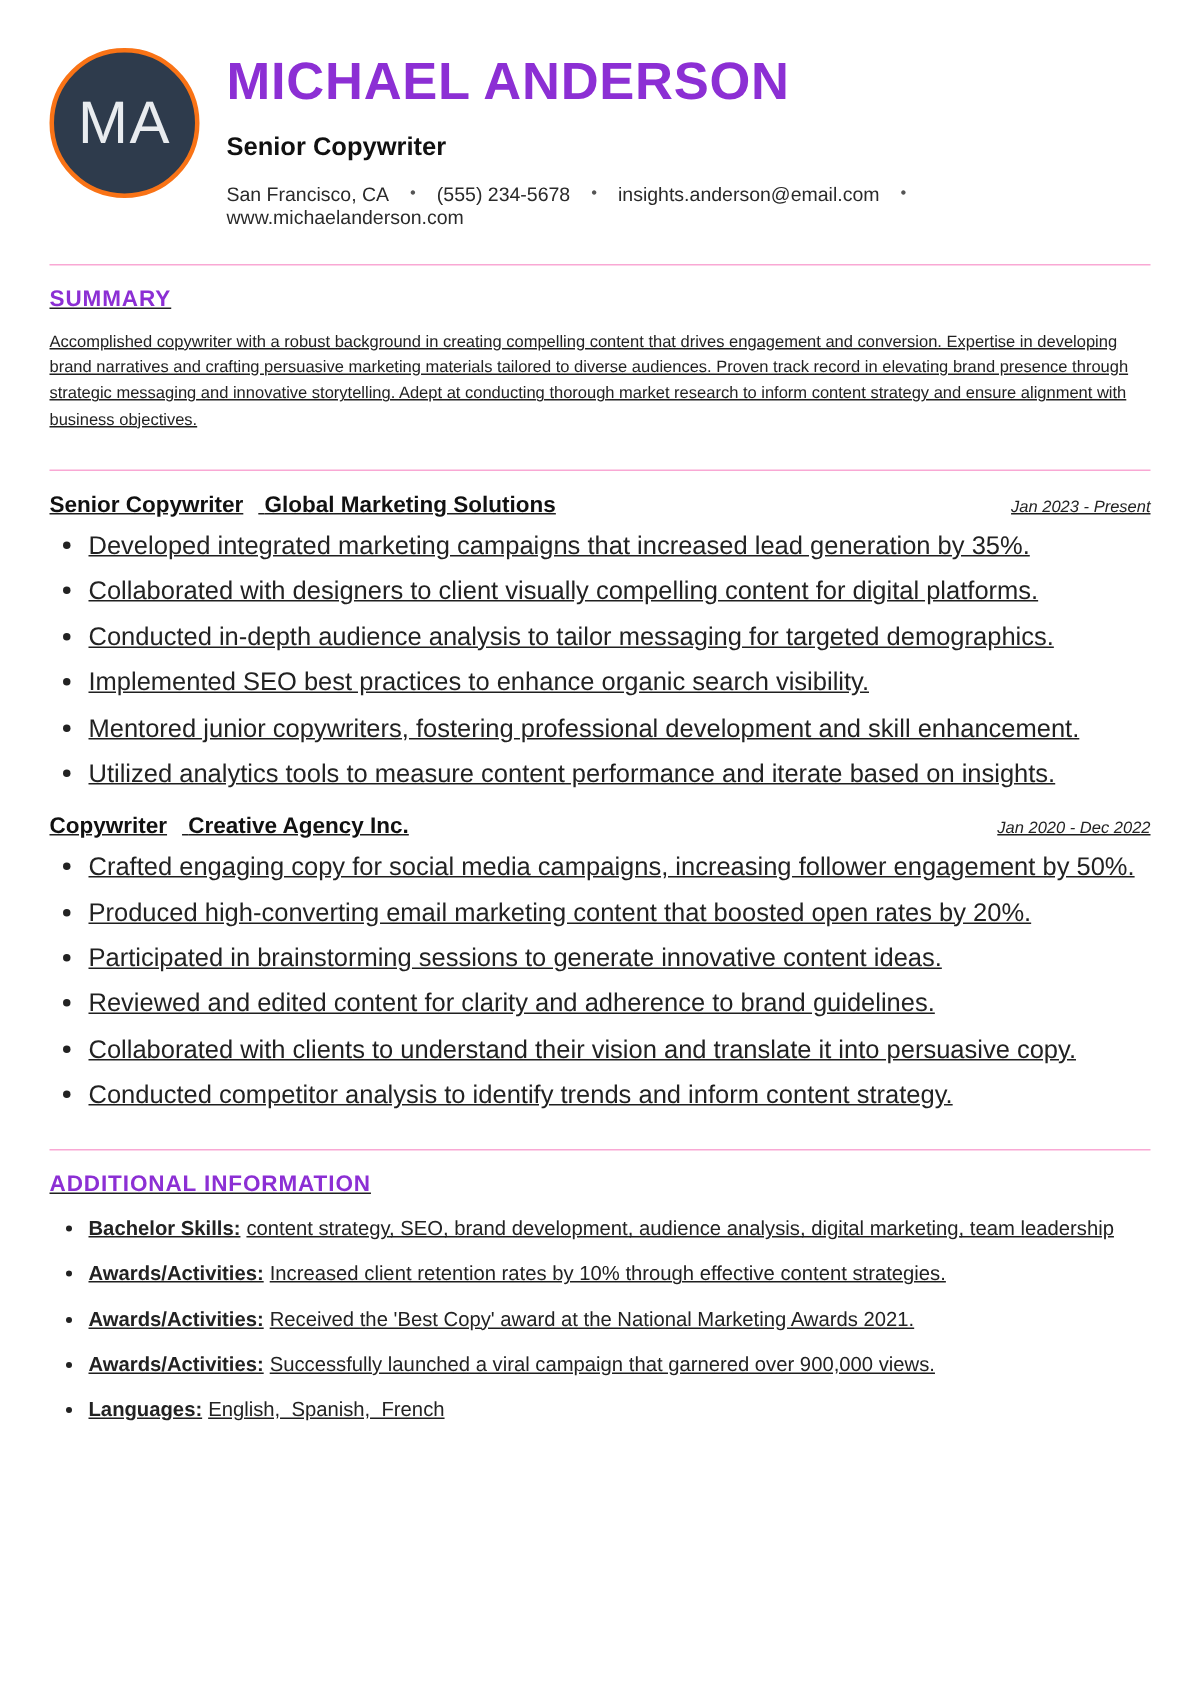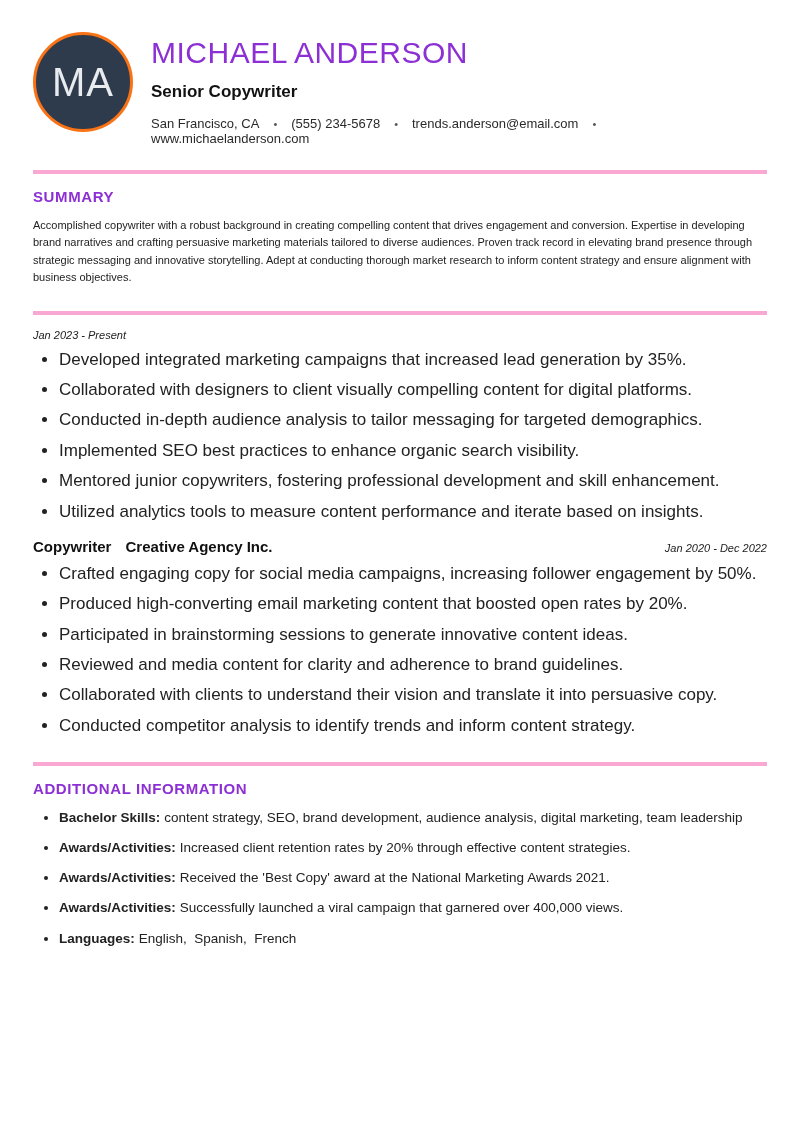--- a/index.html
+++ b/index.html
@@ -31,22 +31,22 @@
   }
   .avatar-text {
     color: #e9ecef;
     font-size: 40px;
     font-weight: 400;
     letter-spacing: 1px;
   }
   .header-info { margin-left: 18px; padding-top: 8px; }
   .candidate-name {
     color: #8c2fd4;
-    font-size: 30px;
-    font-weight: 400;
+    font-size: 35px;
+    font-weight: 700;
     letter-spacing: 0.5px;
     line-height: 1.1;
   }
   .candidate-title {
     margin-top: 13px;
     font-size: 17px;
     font-weight: 700;
     color: #111111;
   }
   .contact {
@@ -57,21 +57,21 @@
     align-items: center;
     flex-wrap: wrap;
   }
   .contact .sep {
     margin: 0 14px;
     font-size: 11px;
     color: #555;
   }
 
   
-  .section { border-top: 4px solid #f9a8d4; margin-top: 24px; padding-top: 14px; }
+  .section { border-top: 1px solid #f9a8d4; margin-top: 24px; padding-top: 14px; text-decoration: underline; }
   .section-heading {
     color: #8c2fd4;
     font-size: 15px;
     font-weight: 700;
     letter-spacing: 0.6px;
     margin-bottom: 12px;
   }
   .summary-text {
     font-size: 11px;
     line-height: 1.58;
@@ -132,36 +132,40 @@
       <span class="avatar-text">MA</span>
     </div>
     <div class="header-info">
       <h1 class="candidate-name">MICHAEL ANDERSON</h1>
       <h2 class="candidate-title">Senior Copywriter</h2>
       <div class="contact">
         <span>San Francisco, CA</span>
         <span class="sep">•</span>
         <span>(555) 234-5678</span>
         <span class="sep">•</span>
-        <span>trends.anderson@email.com</span>
+        <span>insights.anderson@email.com</span>
         <span class="sep">•</span>
         <span>www.michaelanderson.com</span>
       </div>
     </div>
   </header>
 
   <section class="section">
     <h3 class="section-heading">SUMMARY</h3>
     <p class="summary-text">Accomplished copywriter with a robust background in creating compelling content that drives engagement and conversion. Expertise in developing brand narratives and crafting persuasive marketing materials tailored to diverse audiences. Proven track record in elevating brand presence through strategic messaging and innovative storytelling. Adept at conducting thorough market research to inform content strategy and ensure alignment with business objectives.</p>
   </section>
 
   <section class="section">
 
     <div class="job">
       <div class="job-head">
+        <div class="job-title-wrap">
+          <span class="job-role">Senior Copywriter</span>
+          <span class="job-company">Global Marketing Solutions</span>
+        </div>
         <span class="job-date">Jan 2023 - Present</span>
       </div>
       <ul class="bullets">
         <li>Developed integrated marketing campaigns that increased lead generation by 35%.</li>
         <li>Collaborated with designers to client visually compelling content for digital platforms.</li>
         <li>Conducted in-depth audience analysis to tailor messaging for targeted demographics.</li>
         <li>Implemented SEO best practices to enhance organic search visibility.</li>
         <li>Mentored junior copywriters, fostering professional development and skill enhancement.</li>
         <li>Utilized analytics tools to measure content performance and iterate based on insights.</li>
       </ul>
@@ -172,42 +176,42 @@
         <div class="job-title-wrap">
           <span class="job-role">Copywriter</span>
           <span class="job-company">Creative Agency Inc.</span>
         </div>
         <span class="job-date">Jan 2020 - Dec 2022</span>
       </div>
       <ul class="bullets">
         <li>Crafted engaging copy for social media campaigns, increasing follower engagement by 50%.</li>
         <li>Produced high-converting email marketing content that boosted open rates by 20%.</li>
         <li>Participated in brainstorming sessions to generate innovative content ideas.</li>
-        <li>Reviewed and media content for clarity and adherence to brand guidelines.</li>
+        <li>Reviewed and edited content for clarity and adherence to brand guidelines.</li>
         <li>Collaborated with clients to understand their vision and translate it into persuasive copy.</li>
         <li>Conducted competitor analysis to identify trends and inform content strategy.</li>
       </ul>
     </div>
   </section>
 
 
   <section class="section">
     <h3 class="section-heading">ADDITIONAL INFORMATION</h3>
     <ul class="info-list">
       <li>
         <span class="info-label">Bachelor Skills:</span><span class="pre">content strategy, SEO, brand development, audience analysis, digital marketing, team leadership</span>
       </li>
       <li>
-        <span class="info-label">Awards/Activities:</span><span class="pre">Increased client retention rates by 20% through effective content strategies.</span>
+        <span class="info-label">Awards/Activities:</span><span class="pre">Increased client retention rates by 10% through effective content strategies.</span>
       </li>
       <li>
         <span class="info-label">Awards/Activities:</span><span class="pre">Received the 'Best Copy' award at the National Marketing Awards 2021.</span>
       </li>
       <li>
-        <span class="info-label">Awards/Activities:</span><span class="pre">Successfully launched a viral campaign that garnered over 400,000 views.</span>
+        <span class="info-label">Awards/Activities:</span><span class="pre">Successfully launched a viral campaign that garnered over 900,000 views.</span>
       </li>
       <li>
         <span class="info-label">Languages:</span><span class="pre">English,  Spanish,  French</span>
       </li>
     </ul>
   </section>
 
 </div>
 
 </body></html>

